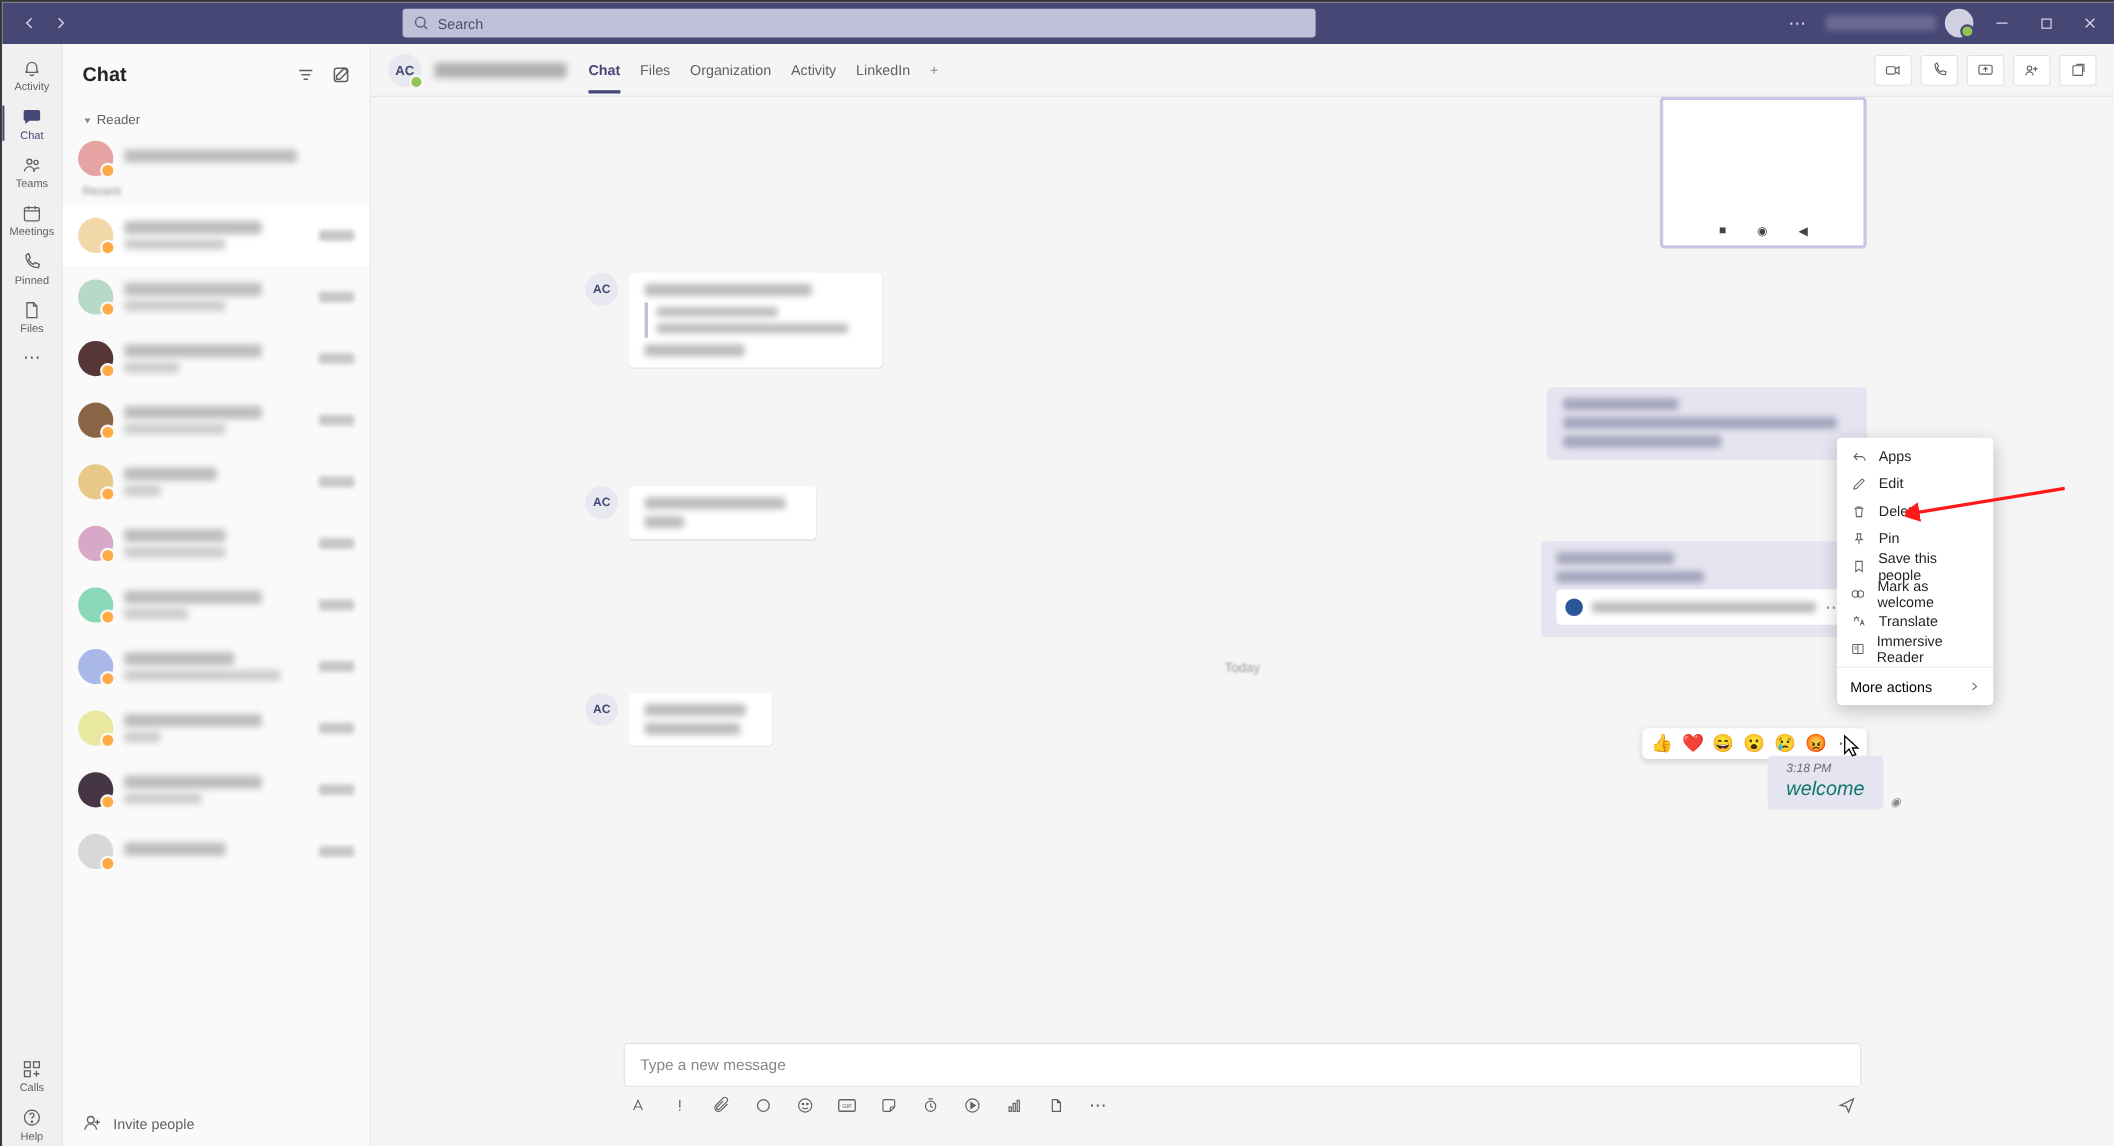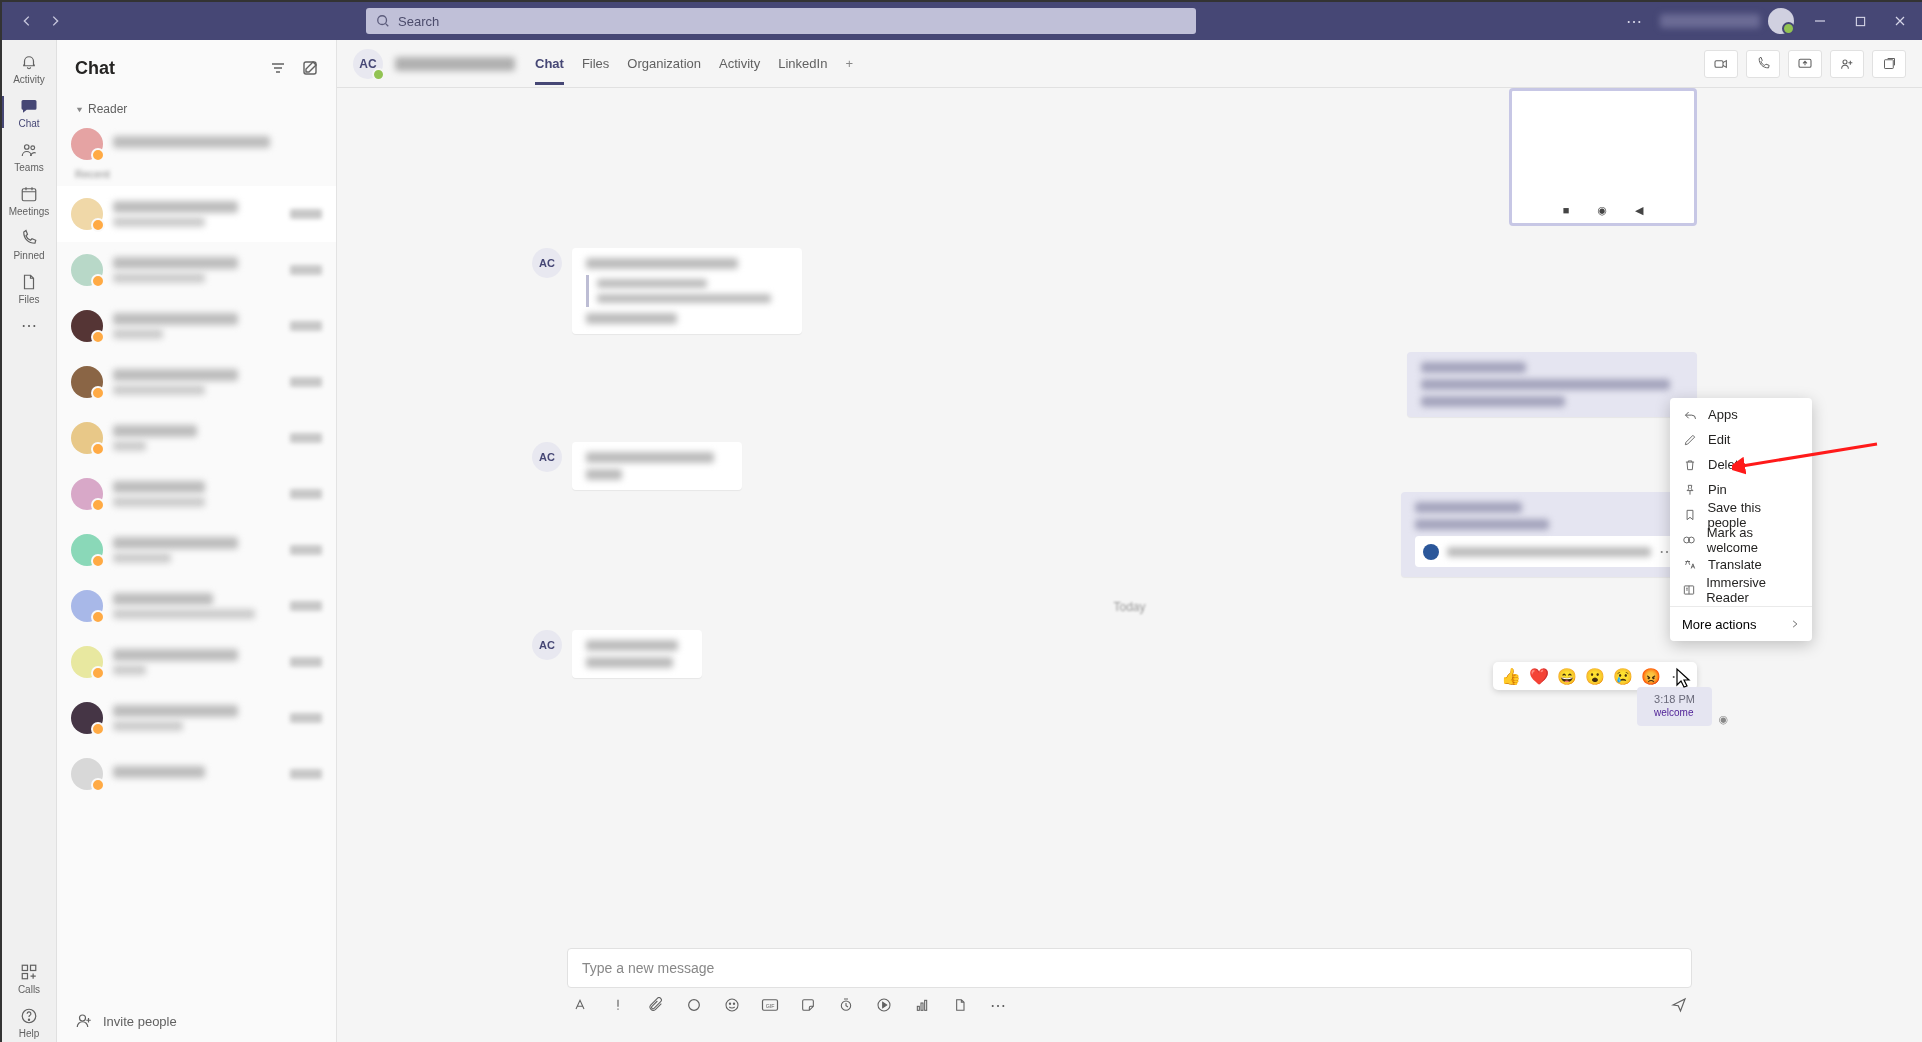--- a/index.html
+++ b/index.html
@@ -86,23 +86,23 @@
 .ctx-menu { position:absolute; right:110px; top:310px; width:142px; background:#fff; border-radius:4px; box-shadow:0 4px 16px rgba(0,0,0,0.22); padding:4px 0; z-index:10; }
 .ctx-item { height:25px; display:flex; align-items:center; gap:10px; padding: 0 12px; font-size:13px; color:#252423; }
 .ctx-icon { width:16px; height:16px; color:#616161; display:flex; align-items:center; justify-content:center; }
 .ctx-sep { height:1px; background:#eaeaea; margin:4px 0; }
 .ctx-more { display:flex; align-items:center; justify-content:space-between; padding:0 12px; height:26px; font-size:13px; }
 
 
 .arrow-annot { position:absolute; right:40px; top:350px; z-index:11; pointer-events:none; }
 
 
-.welcome-bubble { position:absolute; right:210px; top:599px; background:#e5e5f1; border-radius:4px; padding:6px 17px 8px; min-width:68px; }
+.welcome-bubble { position:absolute; right:210px; top:599px; background:#e5e5f1; border-radius:4px; padding:6px 17px 8px; min-width:68px;font-style:italic; }
 .welcome-time { font-size:11px; color:#6a6a7a; margin-bottom:2px; }
-.welcome-text { font-size:10px; color:#4c1d95; }
+.welcome-text { font-size:18px; color:#0f766e; }
 .seen-dot { position:absolute; right:-16px; bottom:0; color:#888; font-size:11px;}
 
 
 .composer-wrap { padding: 0 230px 0 230px; margin-bottom: 30px; }
 .composer { background:#fff; border:1px solid #e1e1e1; border-radius:4px; height:40px; display:flex; align-items:center; padding:0 14px; font-size:14px; color:#888;margin-top:48px; }
 .composer-toolbar { display:flex; align-items:center; gap:20px; padding:8px 4px 0; color:#616161; }
 .composer-toolbar .spacer { flex:1; }
 .tb-icon { width:18px; height:18px; display:flex; align-items:center; justify-content:center; }
 
 

